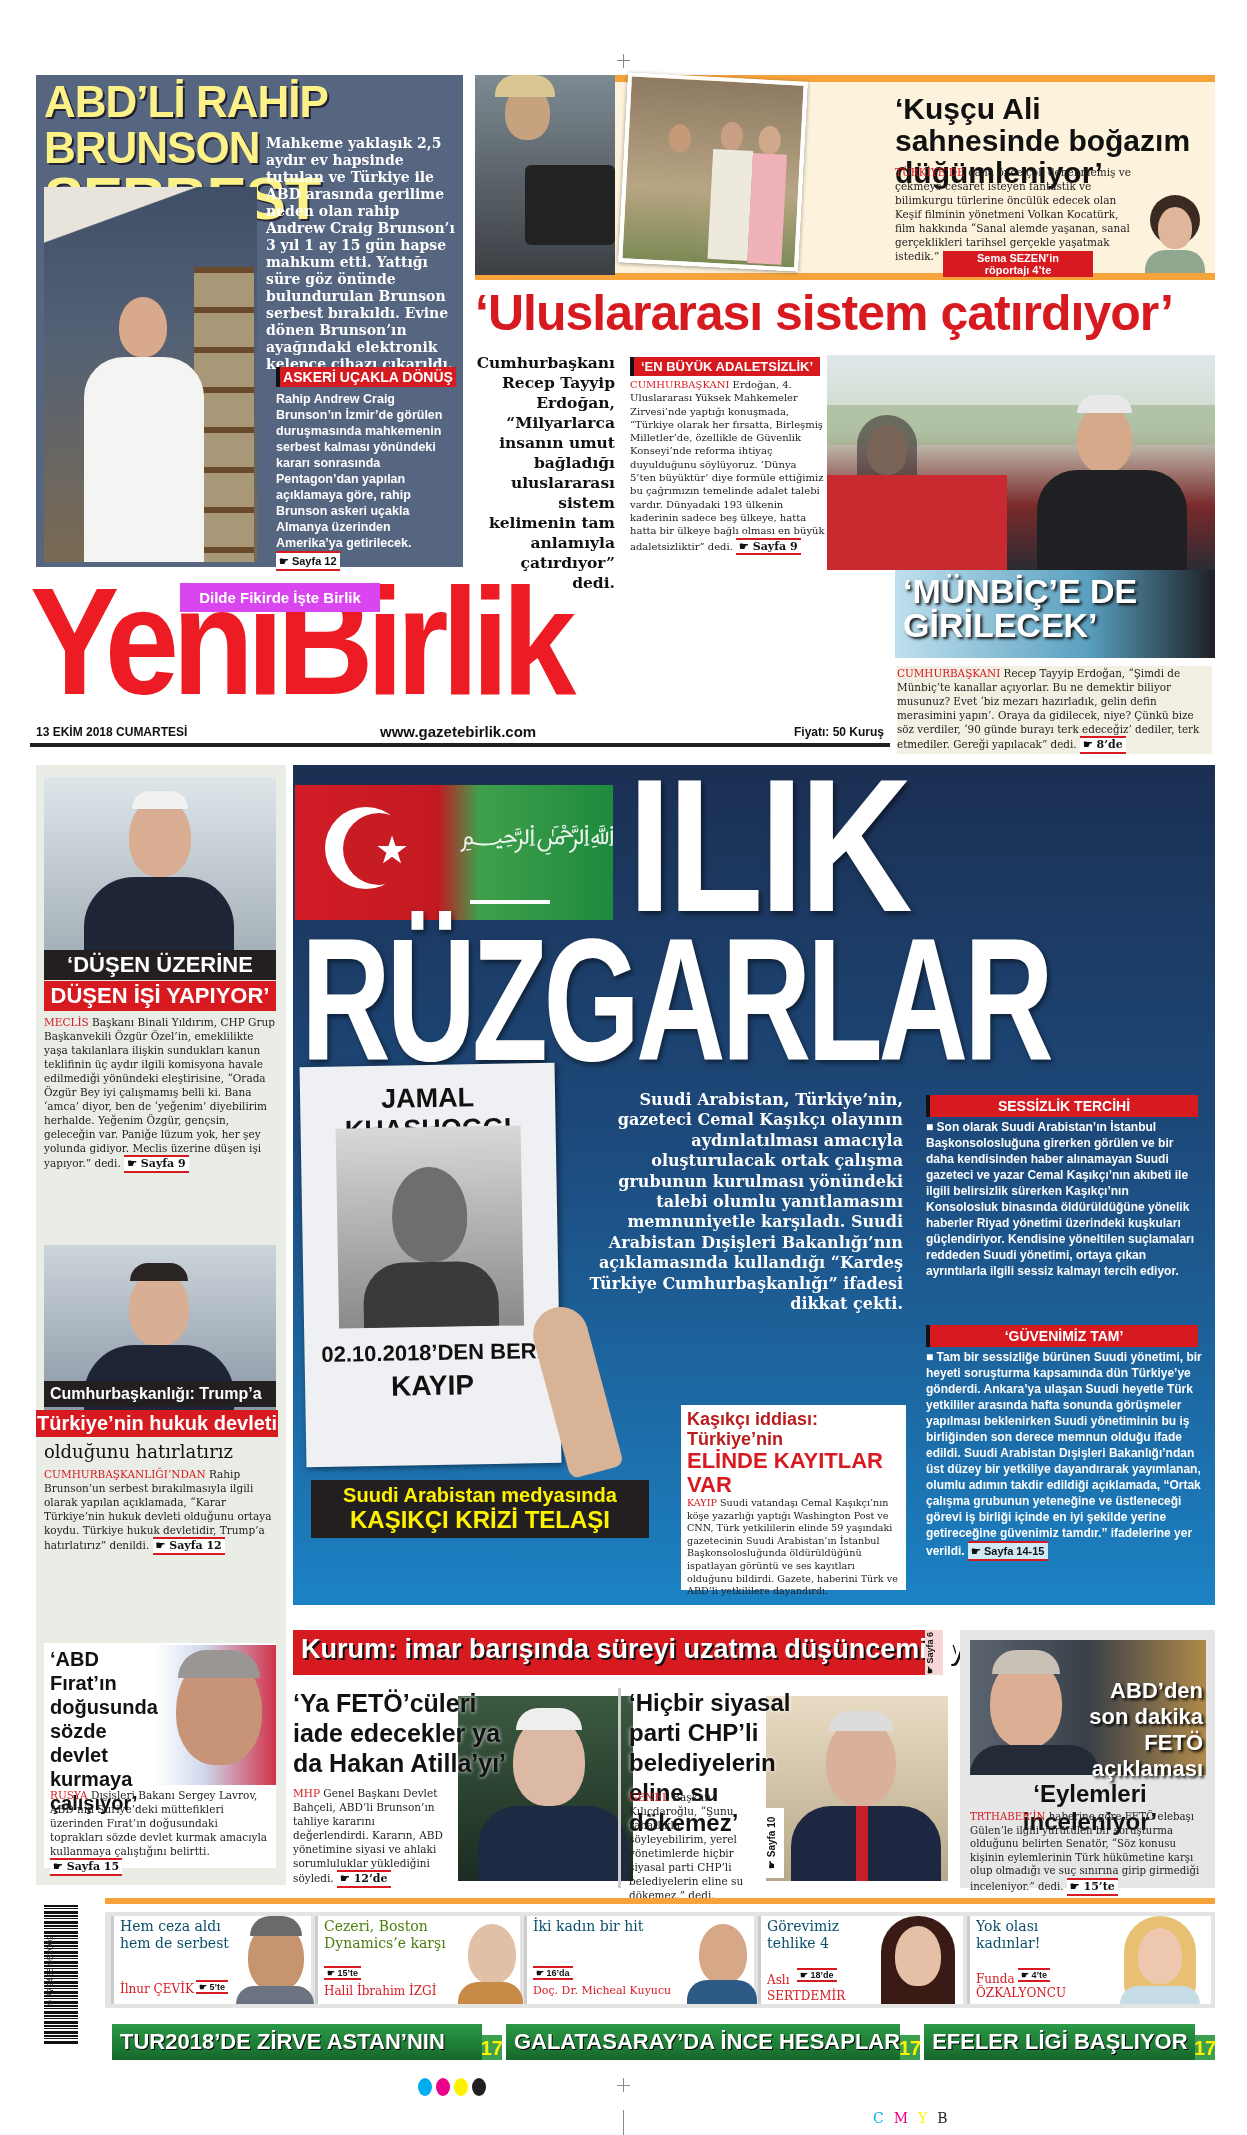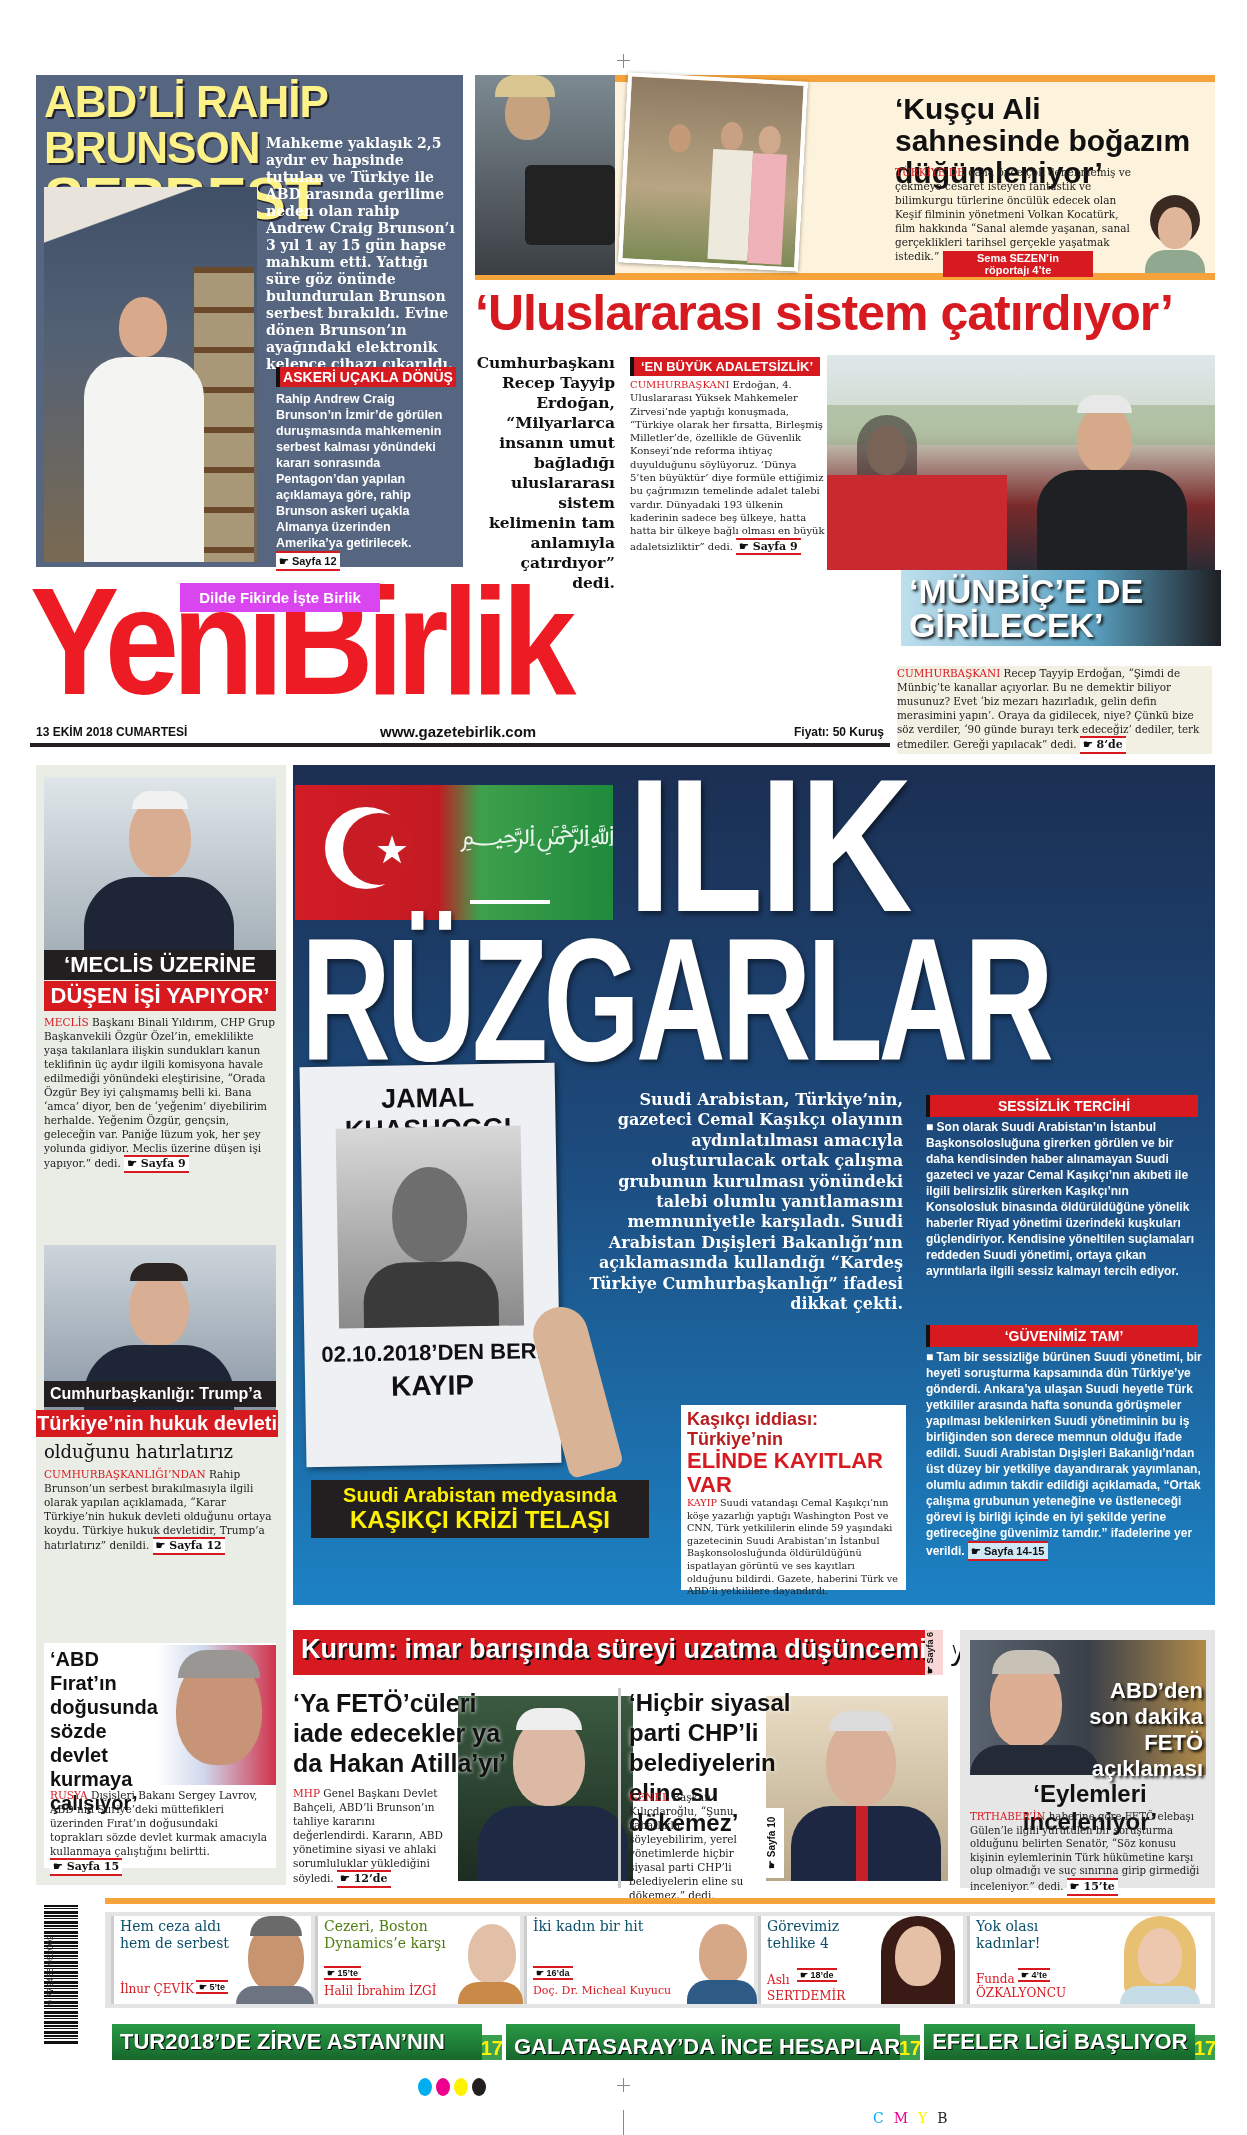--- a/index.html
+++ b/index.html
@@ -81,35 +81,35 @@
 <header class="abs" style="left:30px;top:575px;width:860px;height:175px;">
   <div class="abs" style="left:0;top:-14px;width:860px;font-size:152px;line-height:160px;font-weight:900;color:#ed1c24;letter-spacing:-8px;font-family:'Liberation Sans',sans-serif;transform:scaleX(0.88);transform-origin:left">YeniBirlik</div>
   <div class="abs" style="left:150px;top:8px;width:200px;background:#d946ef;color:#fff;font-size:15px;font-weight:bold;padding:6px 14px;text-align:center">Dilde Fikirde İşte Birlik</div>
   <div class="abs cond" style="left:6px;top:150px;font-size:12px;font-weight:bold;color:#111">13 EKİM 2018 CUMARTESİ</div>
   <div class="abs cond" style="left:350px;top:148px;font-size:15px;font-weight:bold;color:#111">www.gazetebirlik.com</div>
   <div class="abs cond" style="right:6px;top:150px;font-size:12px;font-weight:bold;color:#111">Fiyatı: 50 Kuruş</div>
   <div class="abs" style="left:0;top:168px;width:860px;height:4px;background:#231f20"></div>
 </header>
 
 <section class="abs" style="left:885px;top:570px;width:330px;height:180px;">
-  <div class="abs cond" style="left:16px;top:0;width:320px;font-size:34px;line-height:34px;font-weight:900;color:#fff;text-shadow:2px 2px 3px #111;background:linear-gradient(90deg,#bfe0ee,#5aa0c0 60%,#1e2024);padding:4px 8px;height:76px">
+  <div class="abs cond" style="left:10px;top:0;width:320px;font-size:34px;line-height:34px;font-weight:900;color:#fff;text-shadow:2px 2px 3px #111;background:linear-gradient(90deg,#bfe0ee,#5aa0c0 60%,#1e2024);padding:4px 8px;height:88px">
     <div>‘MÜNBİÇ’E DE</div>
     <div>GİRİLECEK’</div>
   </div>
   <p class="abs serif" style="left:12px;top:96px;width:315px;font-size:10.4px;line-height:14px;color:#222;background:#f2efe3"><span class="red">CUMHURBAŞKANI</span> <span>Recep Tayyip Erdoğan, “Şimdi de Münbiç’te kanallar açıyorlar. Bu ne demektir biliyor musunuz? Evet ‘biz mezarı hazırladık, gelin defin merasimini yapın’. Oraya da gidilecek, niye? Çünkü bize söz verdiler, ‘90 günde burayı terk edeceğiz’ dediler, terk etmediler. Gereği yapılacak” dedi.</span> <span class="sayfa">☛ 8’de</span></p>
 </section>
 
 <aside class="abs" style="left:36px;top:765px;width:250px;height:1120px;background:#e9ede6;">
 
   <div class="photo" style="left:8px;top:12px;width:232px;height:175px;background:linear-gradient(180deg,#dfe6ea,#a5b0b8)">
     <div class="face" style="left:85px;top:20px;width:62px;height:80px;background:#d9ad92"></div>
     <div class="abs" style="left:88px;top:14px;width:56px;height:18px;background:#f1f1f1;border-radius:30px 30px 0 0"></div>
     <div class="abs" style="left:40px;top:100px;width:150px;height:75px;background:#1d2536;border-radius:50px 50px 0 0"></div>
   </div>
-  <div class="abs cond" style="left:8px;top:185px;width:232px;background:#231f20;color:#fff;font-size:22px;font-weight:bold;text-align:center;padding:2px 0">‘MECLİS ÜZERİNE</div>
+  <div class="abs cond" style="left:8px;top:185px;width:232px;background:#231f20;color:#fff;font-size:22px;font-weight:bold;text-align:center;padding:2px 0">‘DÜŞEN ÜZERİNE</div>
   <div class="abs cond redbar" style="left:8px;top:216px;width:232px;font-size:22px;padding:2px 0">DÜŞEN İŞİ YAPIYOR’</div>
   <p class="abs serif" style="left:8px;top:250px;width:234px;font-size:10.5px;line-height:14px;color:#222"><span class="red">MECLİS</span> <span>Başkanı Binali Yıldırım, CHP Grup Başkanvekili Özgür Özel’in, emeklilikte yaşa takılanlara ilişkin sundukları kanun teklifinin üç aydır ilgili komisyona havale edilmediği yönündeki eleştirisine, “Orada Özgür Bey iyi çalışmamış belli ki. Bana ‘amca’ diyor, ben de ‘yeğenim’ diyebilirim herhalde. Yeğenim Özgür, gençsin, geleceğin var. Paniğe lüzum yok, her şey yolunda gidiyor. Meclis üzerine düşen işi yapıyor.” dedi.</span> <span class="sayfa">☛ Sayfa 9</span></p>
 
   <div class="photo" style="left:8px;top:480px;width:232px;height:165px;background:linear-gradient(180deg,#cdd5db,#8a97a5)">
     <div class="face" style="left:85px;top:25px;width:60px;height:76px;background:#d8ae94"></div>
     <div class="abs" style="left:86px;top:18px;width:58px;height:18px;background:#2a2422;border-radius:30px 30px 0 0"></div>
     <div class="abs" style="left:40px;top:100px;width:150px;height:65px;background:#1d2536;border-radius:50px 50px 0 0"></div>
   </div>
   <div class="abs cond" style="left:8px;top:616px;width:232px;background:#231f20;color:#fff;font-size:16px;font-weight:bold;padding:4px 6px">Cumhurbaşkanlığı: Trump’a</div>
   <div class="abs cond redbar" style="left:0;top:645px;width:242px;font-size:20px;padding:2px 0">Türkiye’nin hukuk devleti</div>
@@ -259,21 +259,21 @@
 <div class="abs" style="left:30px;top:1905px;width:62px;height:145px;">
   <div style="position:absolute;left:14px;top:0;width:34px;height:140px;background:repeating-linear-gradient(180deg,#111 0 2px,#fff 2px 3px,#111 3px 4px,#fff 4px 6px,#111 6px 9px,#fff 9px 10px)"></div>
   <div style="position:absolute;left:-50px;top:60px;width:140px;font-size:9px;transform:rotate(-90deg);text-align:center">9 772458 952002</div>
 </div>
 
 <section class="abs" style="left:112px;top:2024px;width:1103px;height:36px;display:flex;gap:4px">
   <div style="flex:1.08;background:linear-gradient(180deg,#2a9a46,#16672b);display:flex;align-items:center;justify-content:space-between;padding-left:8px">
     <span class="cond" style="color:#fff;font-size:22px;font-weight:900;text-shadow:1px 1px 0 #000;white-space:nowrap">TUR2018’DE ZİRVE ASTAN’NIN</span>
     <span class="cond" style="color:#fff200;font-size:20px;font-weight:bold;background:linear-gradient(180deg,#fff 0 30%,#3aa050 30%);width:20px;height:36px;display:flex;align-items:flex-end;justify-content:center">17</span>
   </div>
-  <div style="flex:1.1;background:linear-gradient(180deg,#2a9a46,#16672b);display:flex;align-items:flex-end;justify-content:space-between;padding-left:8px">
+  <div style="flex:1.1;background:linear-gradient(180deg,#2a9a46,#16672b);display:flex;align-items:center;justify-content:space-between;padding-left:8px">
     <span class="cond" style="color:#fff;font-size:22px;font-weight:900;text-shadow:1px 1px 0 #000;white-space:nowrap">GALATASARAY’DA İNCE HESAPLAR</span>
     <span class="cond" style="color:#fff200;font-size:20px;font-weight:bold;background:linear-gradient(180deg,#fff 0 30%,#3aa050 30%);width:20px;height:36px;display:flex;align-items:flex-end;justify-content:center">17</span>
   </div>
   <div style="flex:0.8;background:linear-gradient(180deg,#2a9a46,#16672b);display:flex;align-items:center;justify-content:space-between;padding-left:8px">
     <span class="cond" style="color:#fff;font-size:22px;font-weight:900;text-shadow:1px 1px 0 #000;white-space:nowrap">EFELER LİGİ BAŞLIYOR</span>
     <span class="cond" style="color:#fff200;font-size:20px;font-weight:bold;background:linear-gradient(180deg,#fff 0 30%,#3aa050 30%);width:20px;height:36px;display:flex;align-items:flex-end;justify-content:center">17</span>
   </div>
 </section>
 
 <div class="abs" style="left:418px;top:2078px;display:flex;gap:4px">

